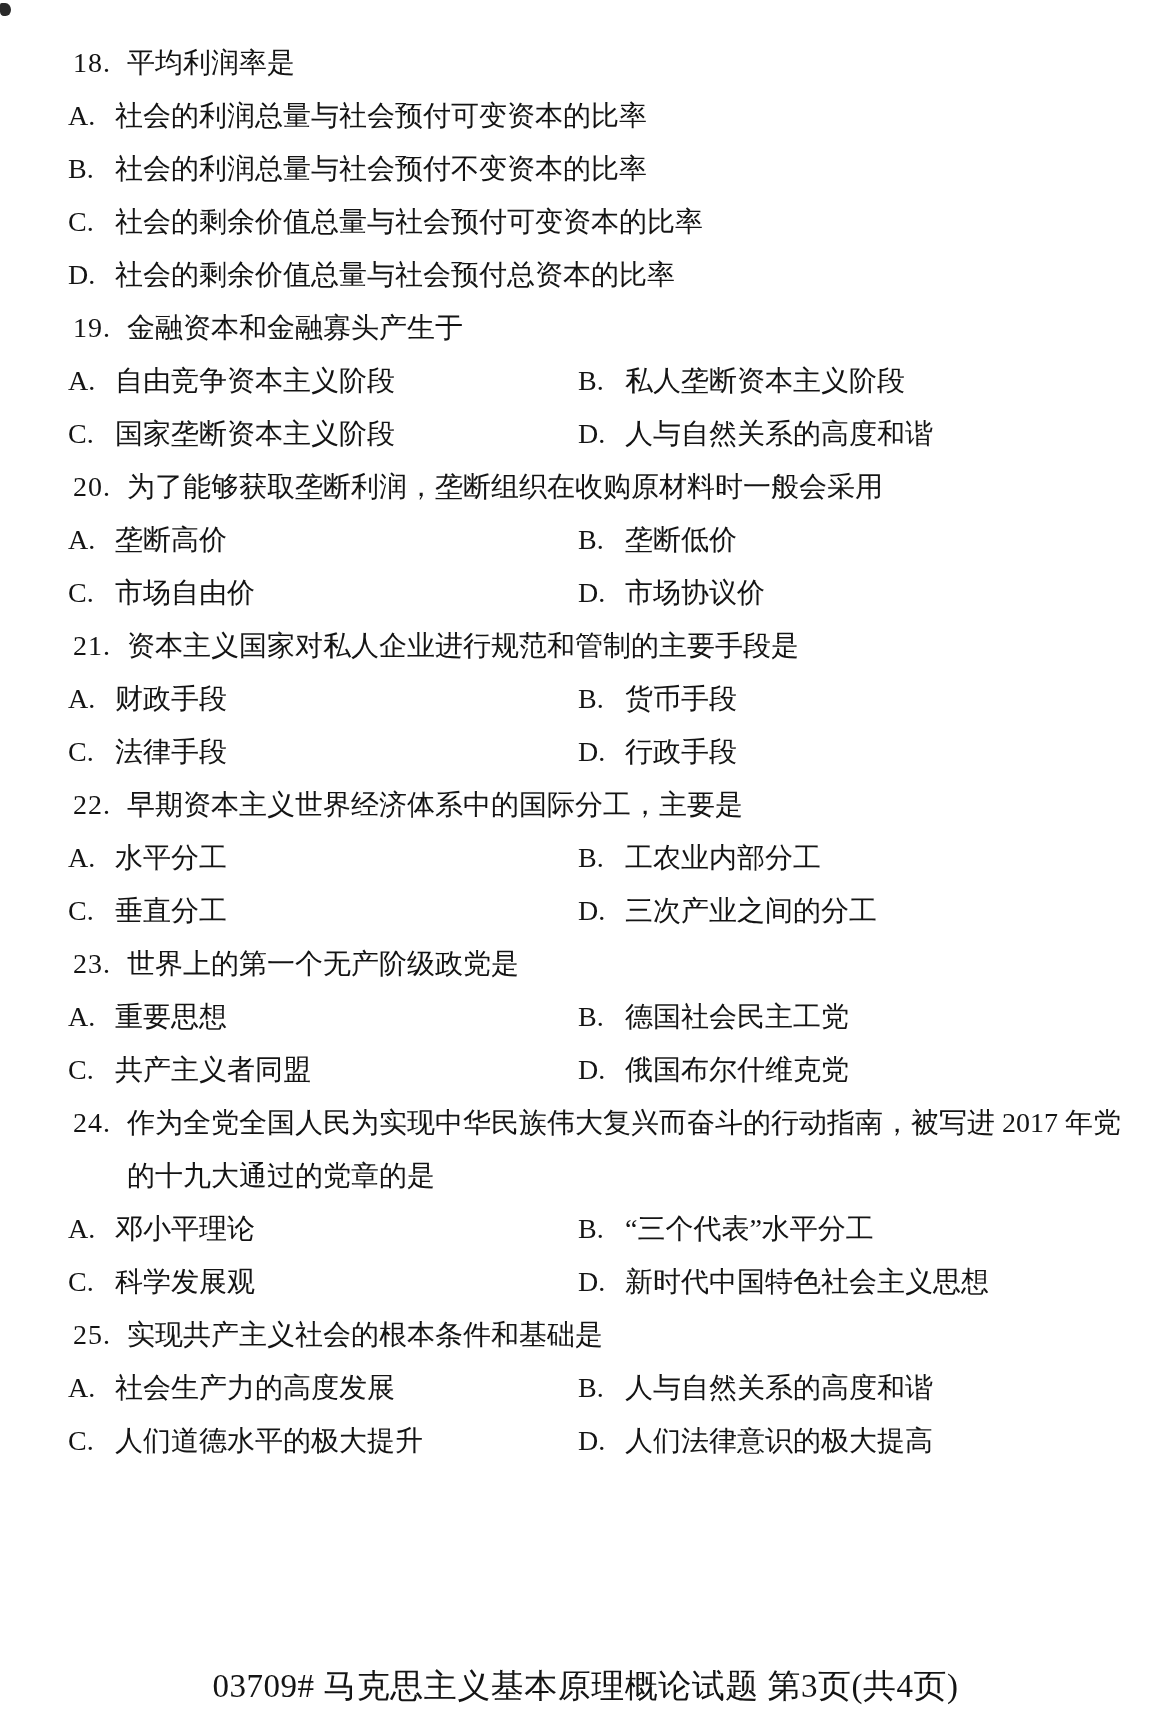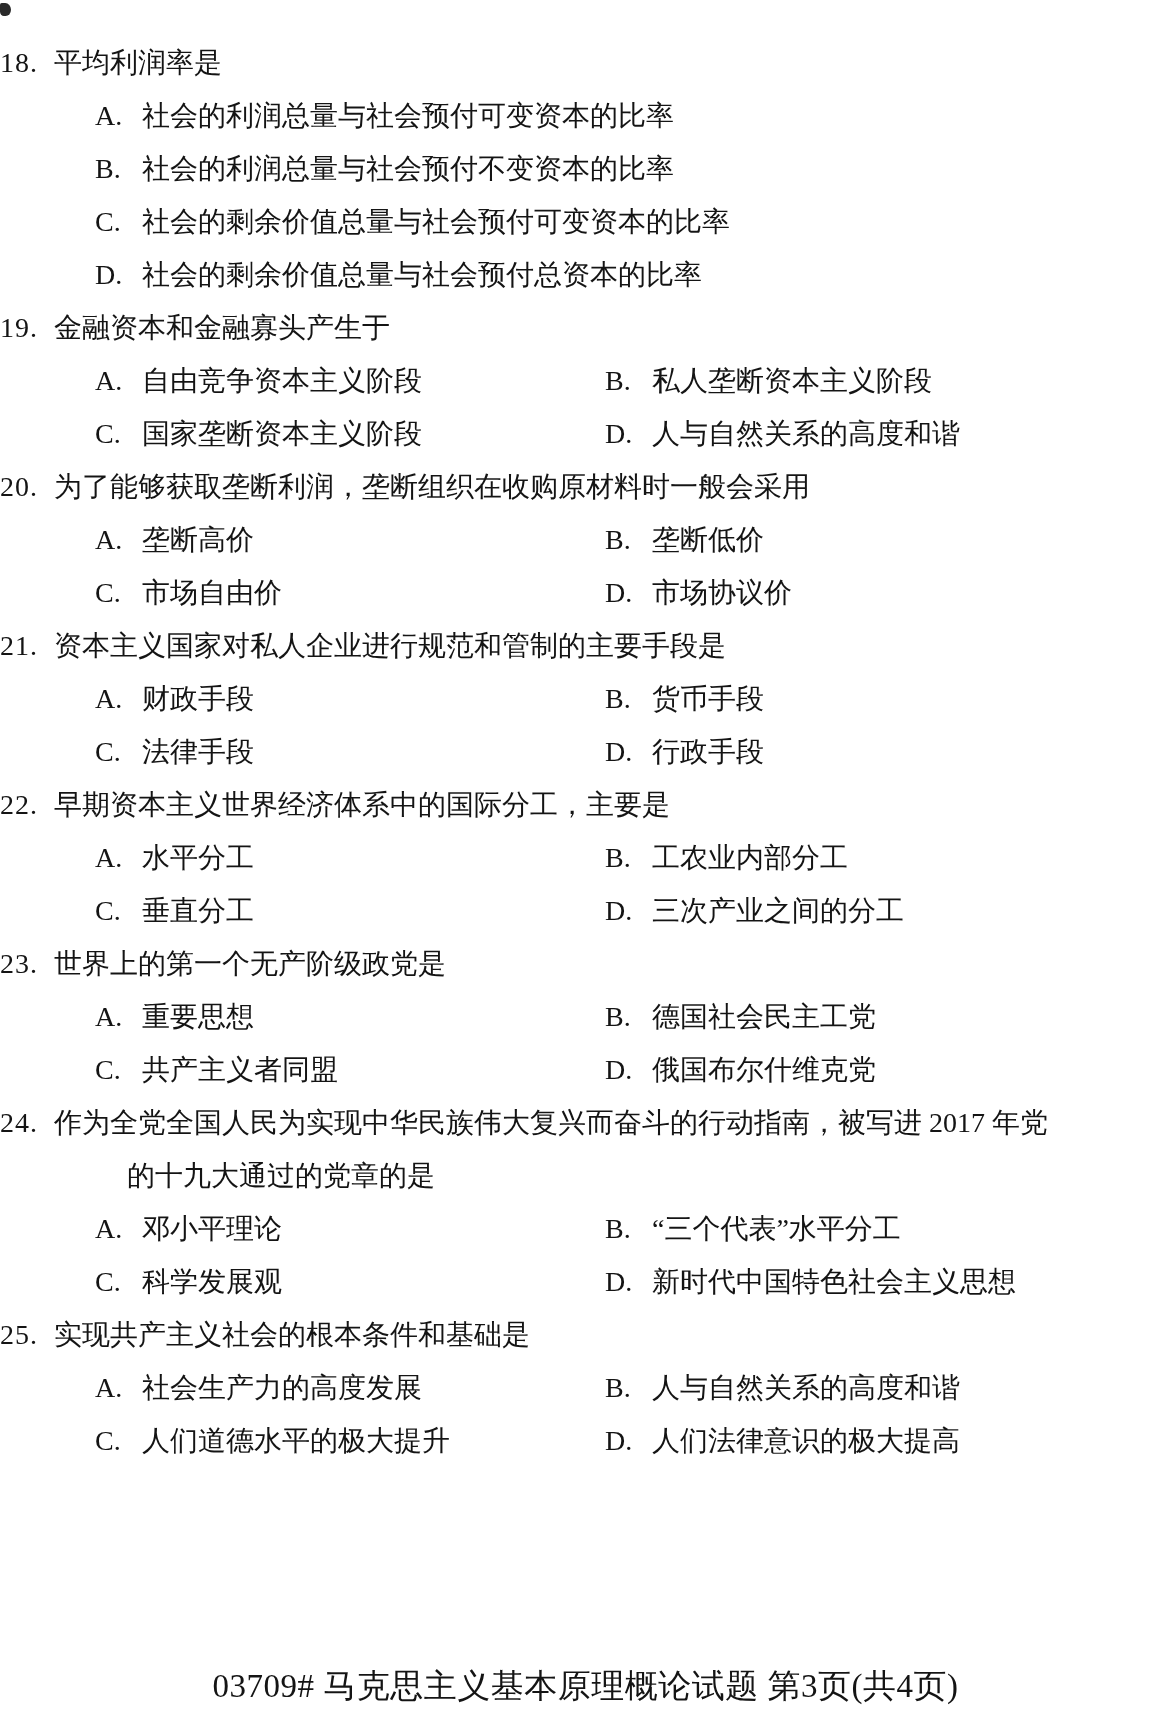--- a/index.html
+++ b/index.html
@@ -21,28 +21,28 @@
   #content {
     position: absolute;
     top: 36px; left: 0; right: 0;
   }
   .row {
     height: 53px;
     line-height: 53px;
     font-size: 28px;
     white-space: nowrap;
   }
-  .stem-row { }
+  .stem-row { padding-left: 73px; }
   .qnum {
     display: inline-block;
     width: 54px;
     letter-spacing: 1px;
   }
   .stem-cont { padding-left: 127px; }
-  .opt-row { padding-left: 95px; display: flex; font-family: Liberation Serif, serif; }
+  .opt-row { padding-left: 68px; display: flex; font-family: Liberation Serif, serif; }
   .opt { display: inline-block; }
   .opt.col1 { width: 510px; flex: 0 0 510px; }
   .opt.col2 { flex: 1 1 auto; }
   .olabel {
     display: inline-block;
     width: 47px;
   }
   #footer {
     position: absolute;
     top: 1664px; left: 0; right: 0;

